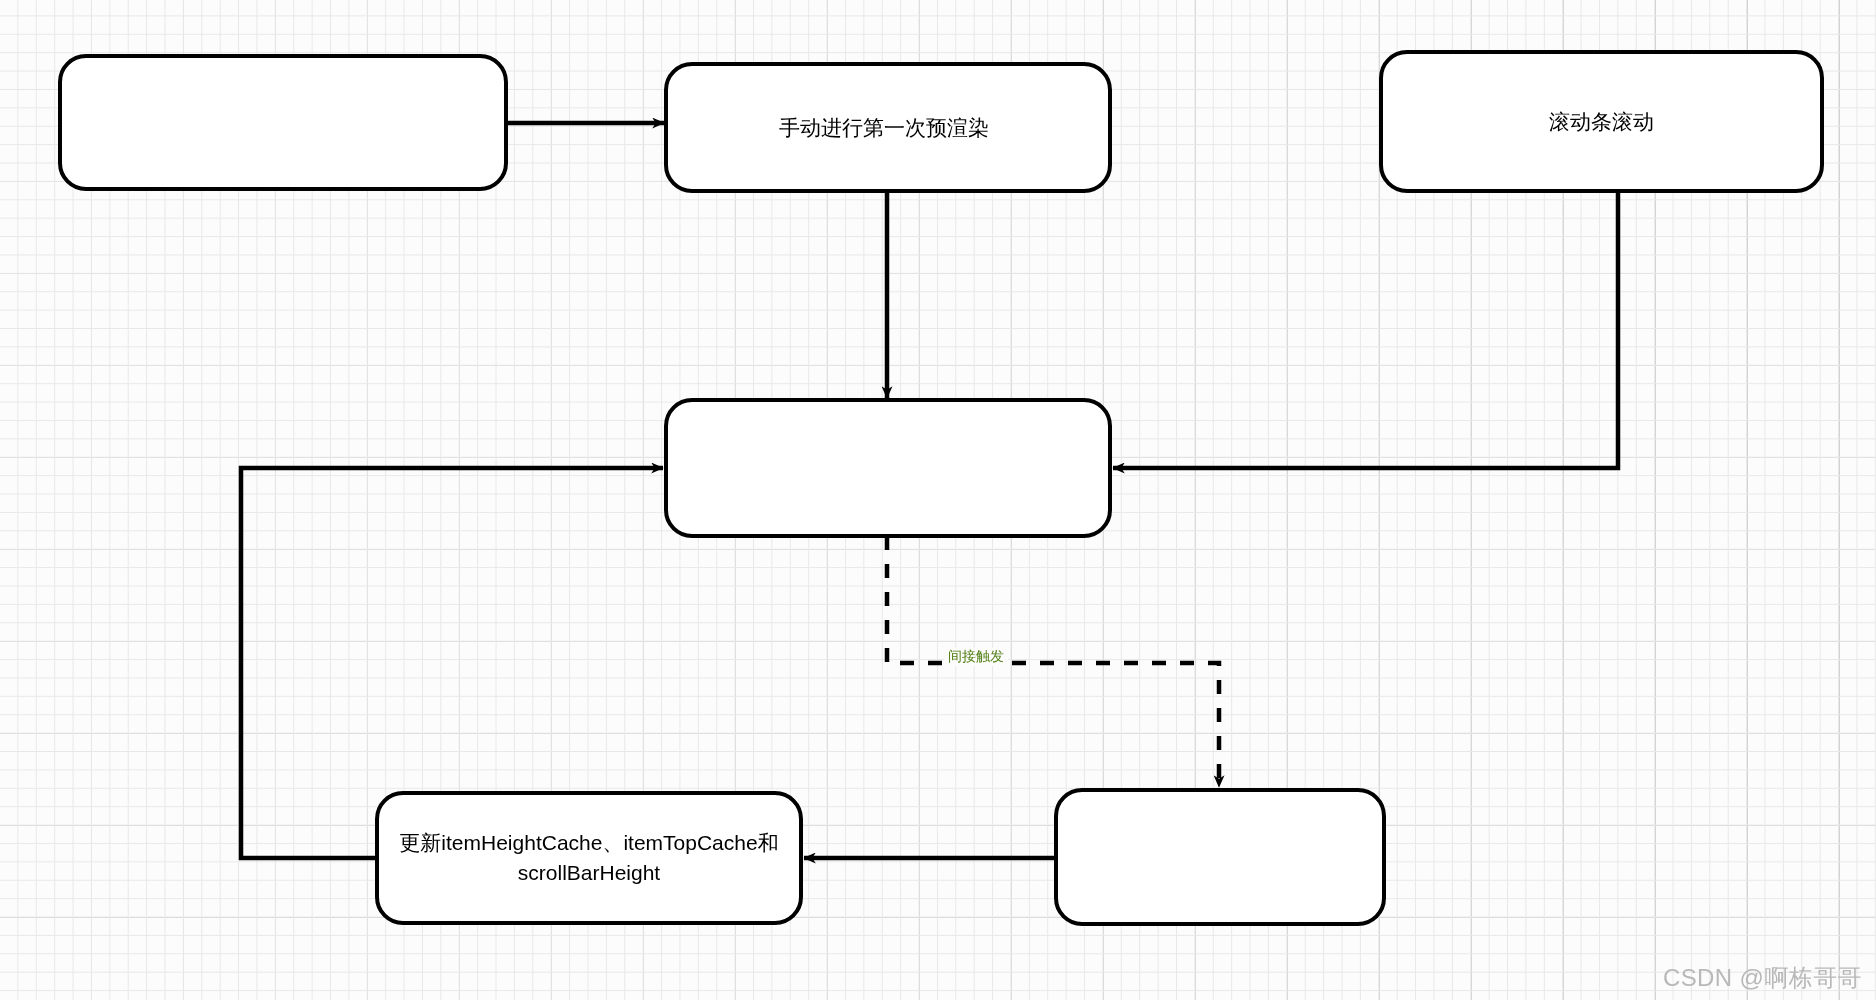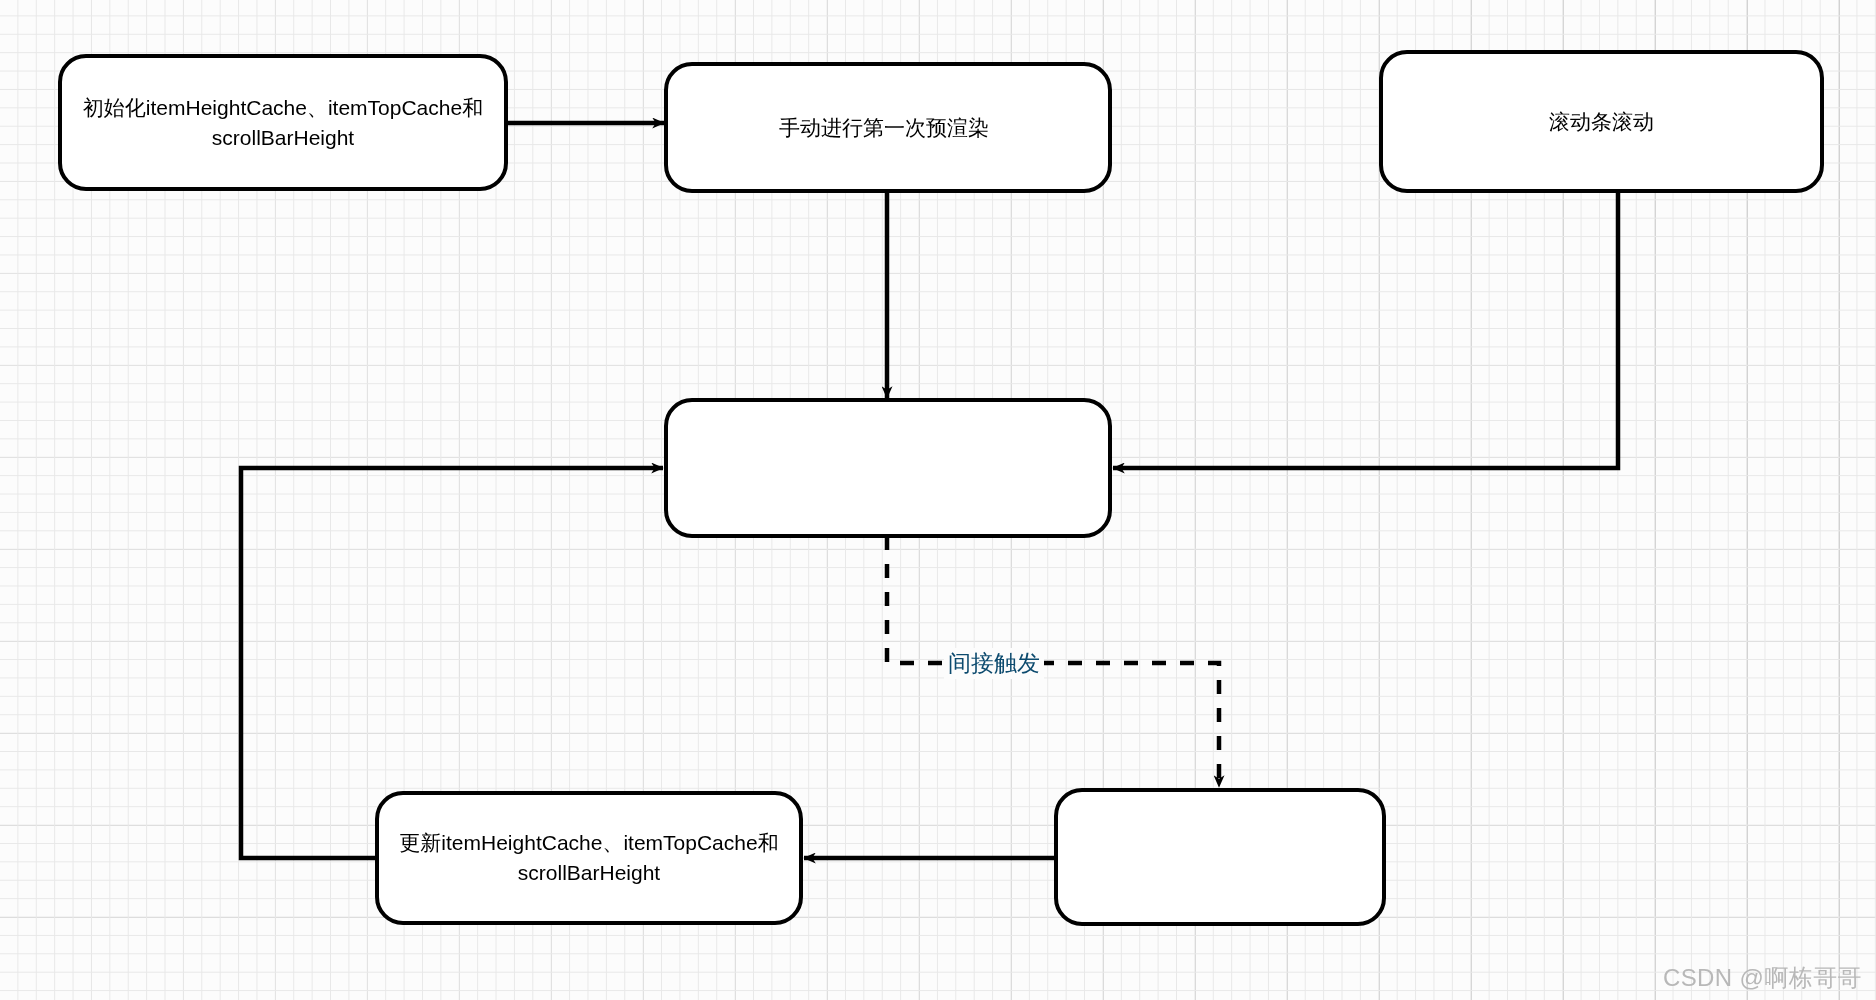--- a/index.html
+++ b/index.html
@@ -62,22 +62,22 @@
     justify-content: center;
     text-align: center;
     color: #000000;
     font-size: 21px;
     line-height: 1.42;
     font-family: "Liberation Sans", "DejaVu Sans", sans-serif;
     pointer-events: none;
   }
   .edge-label {
     position: absolute;
-    color: #0c4a6e;
-    font-size: 23px;
+    color: #4d7c0f;
+    font-size: 14px;
     font-family: "Liberation Sans", "DejaVu Sans", sans-serif;
     background: #fcfcfc;
     padding: 0 4px;
     white-space: nowrap;
   }
   .watermark {
     position: absolute;
     right: 14px;
     bottom: 6px;
     color: #b8b8b8;
@@ -115,23 +115,20 @@
 
     <path class="edge" d="M 1618 191 L 1618 468 L 1113 468" marker-end="url(#arrow-solid)"></path>
 
     <path class="edge-dashed" d="M 887 536 L 887 663 L 1219 663 L 1219 787" marker-end="url(#arrow-dashed)"></path>
 
     <path class="edge" d="M 1054 858 L 804 858" marker-end="url(#arrow-solid)"></path>
 
     <path class="edge" d="M 377 858 L 241 858 L 241 468 L 663 468" marker-end="url(#arrow-solid)"></path>
   </svg>
 
-  <div class="node-label" style="left:60px; top:56px; width:446px; height:133px;">
-    <span>初始化itemHeightCache、itemTopCache和scrollBarHeight</span>
-  </div>
 
   <div class="node-label" style="left:662px; top:64px; width:444px; height:127px;">
     <span>手动进行第一次预渲染</span>
   </div>
 
   <div class="node-label" style="left:1381px; top:52px; width:441px; height:139px;">
     <span>滚动条滚动</span>
   </div>
 
 

